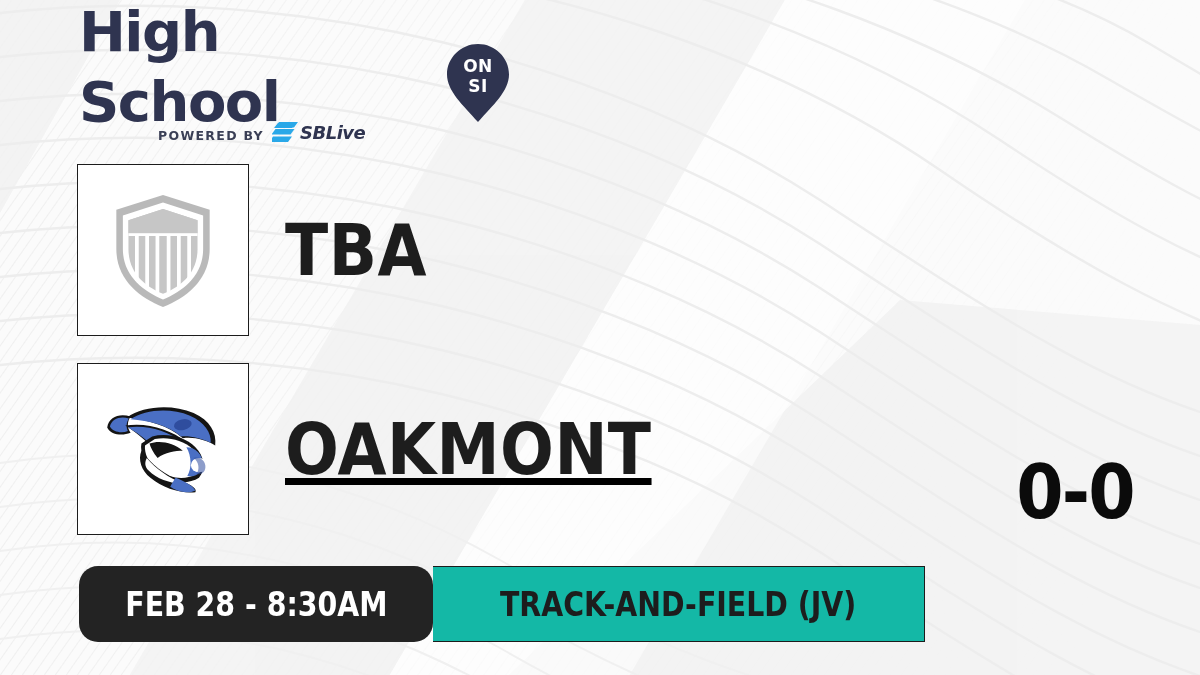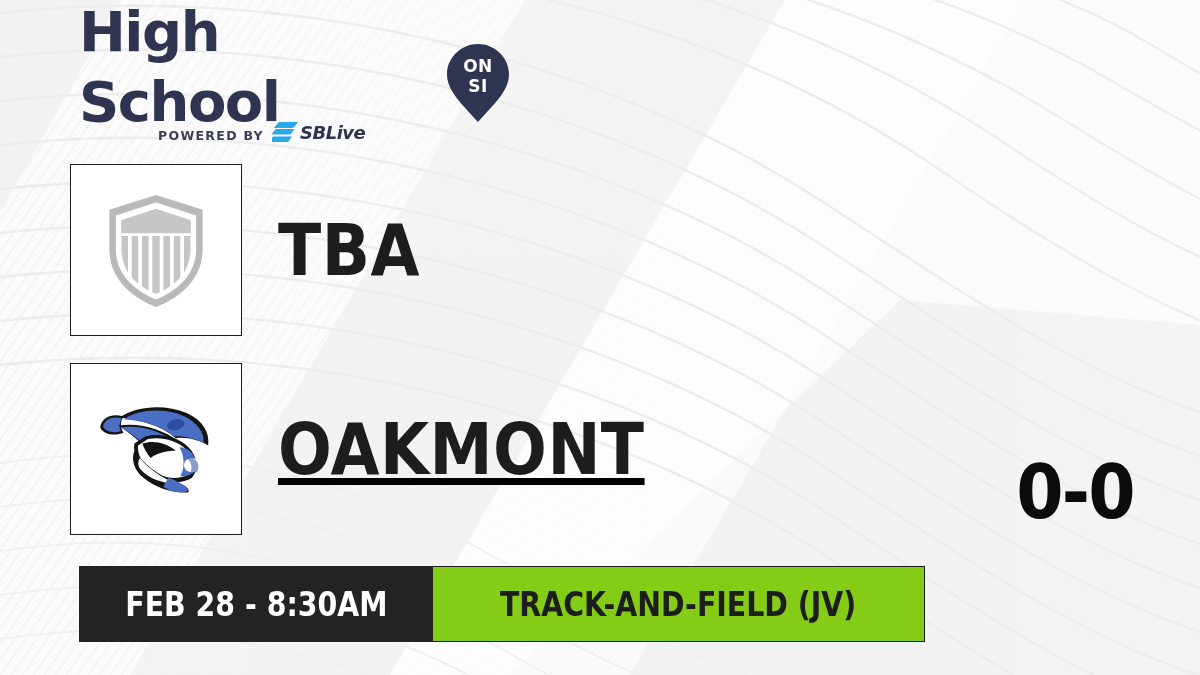--- a/index.html
+++ b/index.html
@@ -73,21 +73,21 @@
     font-weight: 700;
     font-size: 12.5px;
     letter-spacing: 1.3px;
     color: #3a3f55;
   }
   .sblive-mark { display: flex; align-items: center; gap: 2px; margin-top: 16px; }
 
   
   .team-row {
     position: absolute;
-    left: 70px;
+    left: 77px;
     display: flex;
     align-items: center;
   }
   .team-row.r1 { top: 164px; }
   .team-row.r2 { top: 363px; text-decoration: underline; }
 
   .logo-box {
     width: 172px;
     height: 172px;
     border: 1.6px solid #1c1c1c;
@@ -138,31 +138,32 @@
     align-items: stretch;
   }
   .infobar .date-chip {
     background: #232323;
     color: #ffffff;
     display: flex;
     align-items: center;
     justify-content: center;
     padding: 0 22px;
     min-width: 354px;
+    border-radius: 19px;
   }
   .infobar .date-chip span {
     font-family: "DejaVu Sans", sans-serif;
     font-weight: 700;
     font-size: 33px;
     letter-spacing: 0px;
     transform: scaleX(0.86);
     white-space: nowrap;
   }
   .infobar .sport-chip {
-    background: #84cc16;
+    background: #14b8a6;
     border: 1.6px solid #1c1c1c;
     border-left: none;
     display: flex;
     align-items: center;
     justify-content: center;
     padding: 0 26px;
     min-width: 492px;
   }
   .infobar .sport-chip span {
     font-family: "DejaVu Sans", sans-serif;

